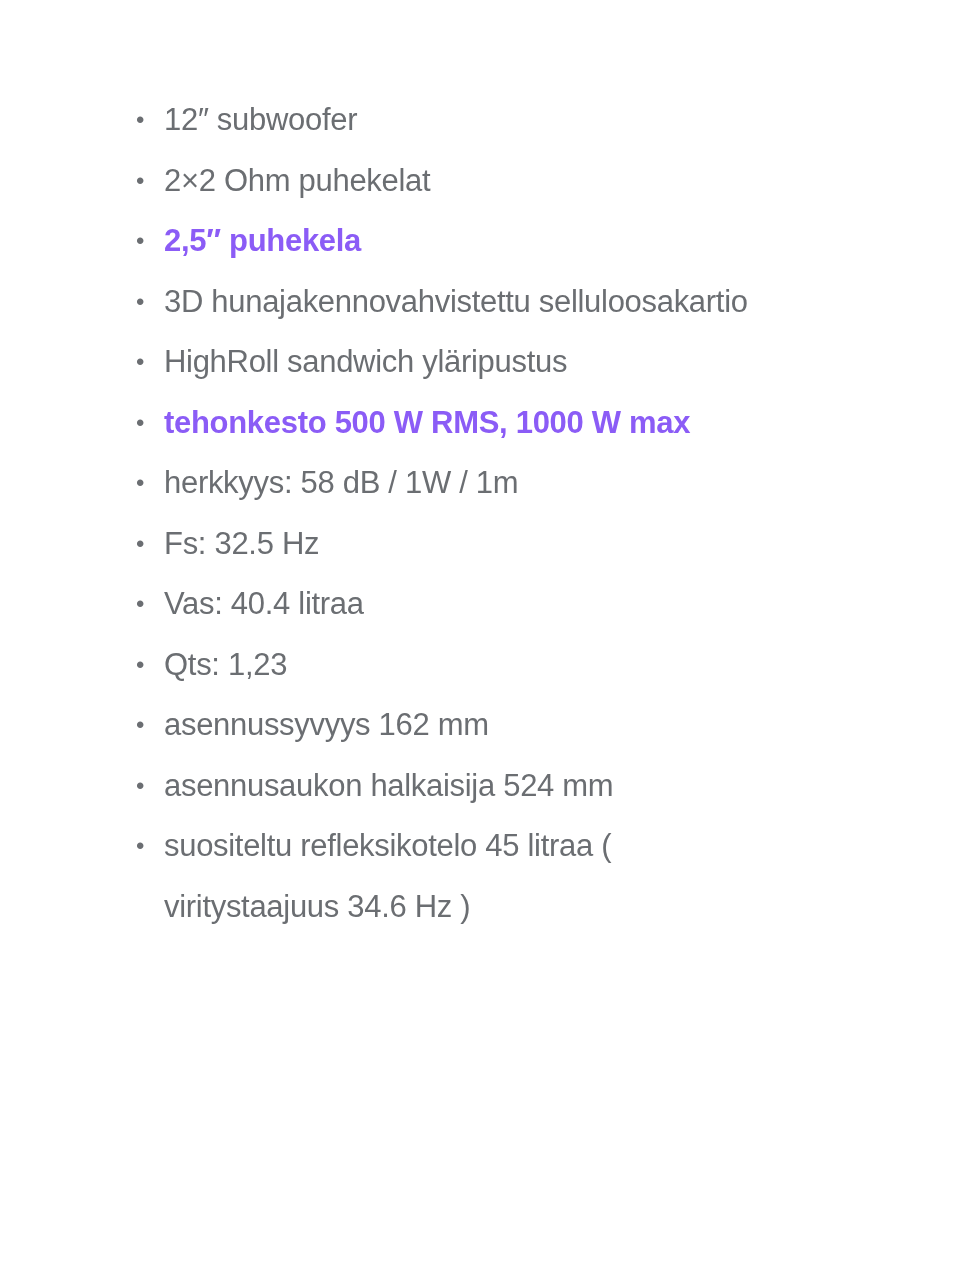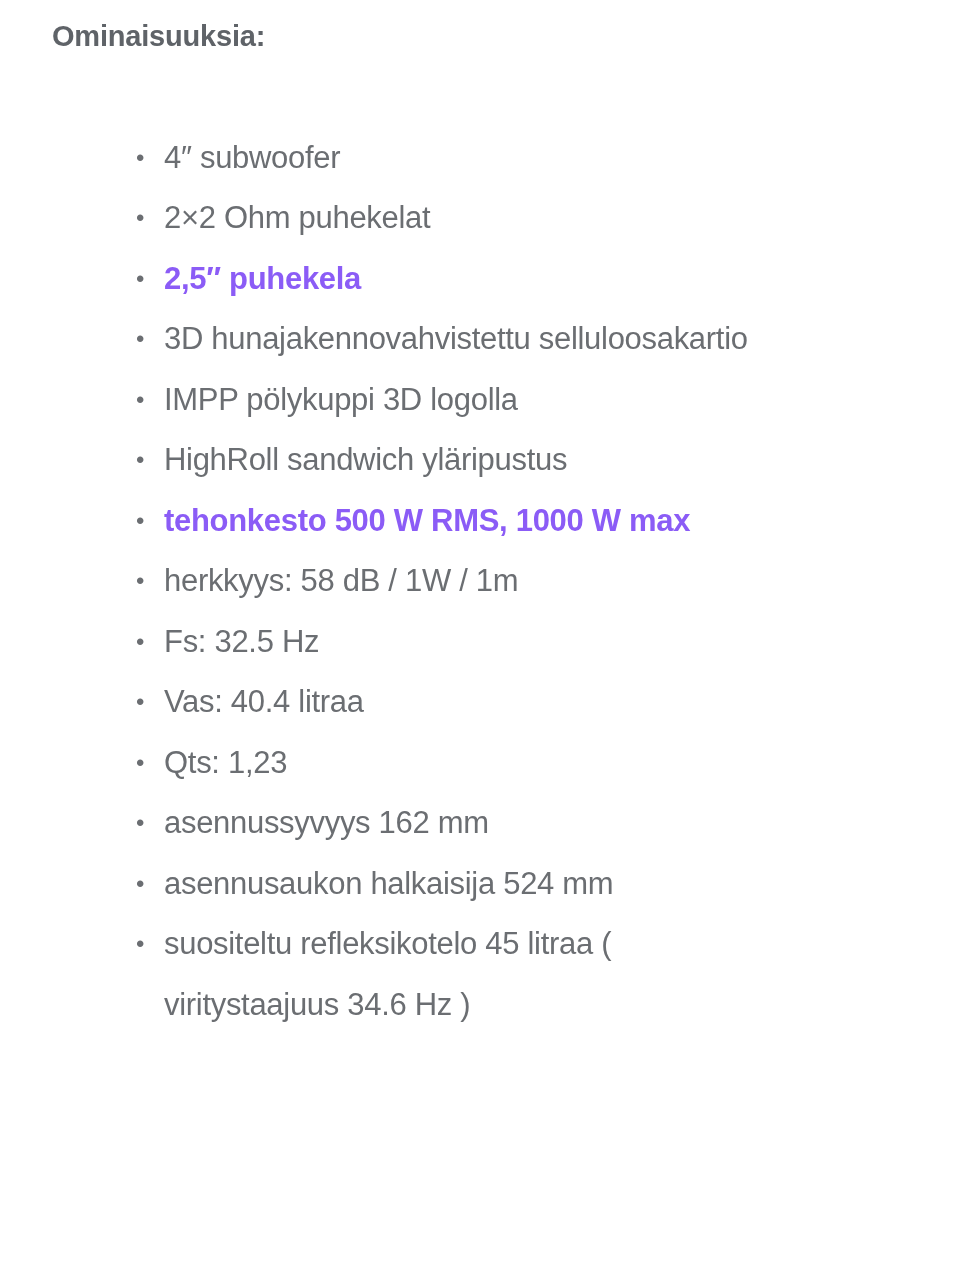--- a/index.html
+++ b/index.html
@@ -56,28 +56,26 @@
     font-size: 24px;
     line-height: 60.5px;
     color: #6b6e72;
     font-weight: normal;
   }
 </style>
 </head>
 <body>
 
 <div class="page">
-  <h2 class="section-heading">Ominaisuuksia:</h2>
 
   <ul class="feature-list">
-    <li>4″ subwoofer</li>
+    <li>12″ subwoofer</li>
     <li>2×2 Ohm puhekelat</li>
     <li class="bold">2,5″ puhekela</li>
     <li>3D hunajakennovahvistettu selluloosakartio</li>
-    <li>IMPP pölykuppi 3D logolla</li>
     <li>HighRoll sandwich yläripustus</li>
     <li class="bold">tehonkesto 500 W RMS, 1000 W max</li>
     <li>herkkyys: 58 dB / 1W / 1m</li>
     <li>Fs: 32.5 Hz</li>
     <li>Vas: 40.4 litraa</li>
     <li>Qts: 1,23</li>
     <li>asennussyvyys 162 mm</li>
     <li>asennusaukon halkaisija 524 mm</li>
     <li>suositeltu refleksikotelo 45 litraa (
 viritystaajuus 34.6 Hz )</li>

